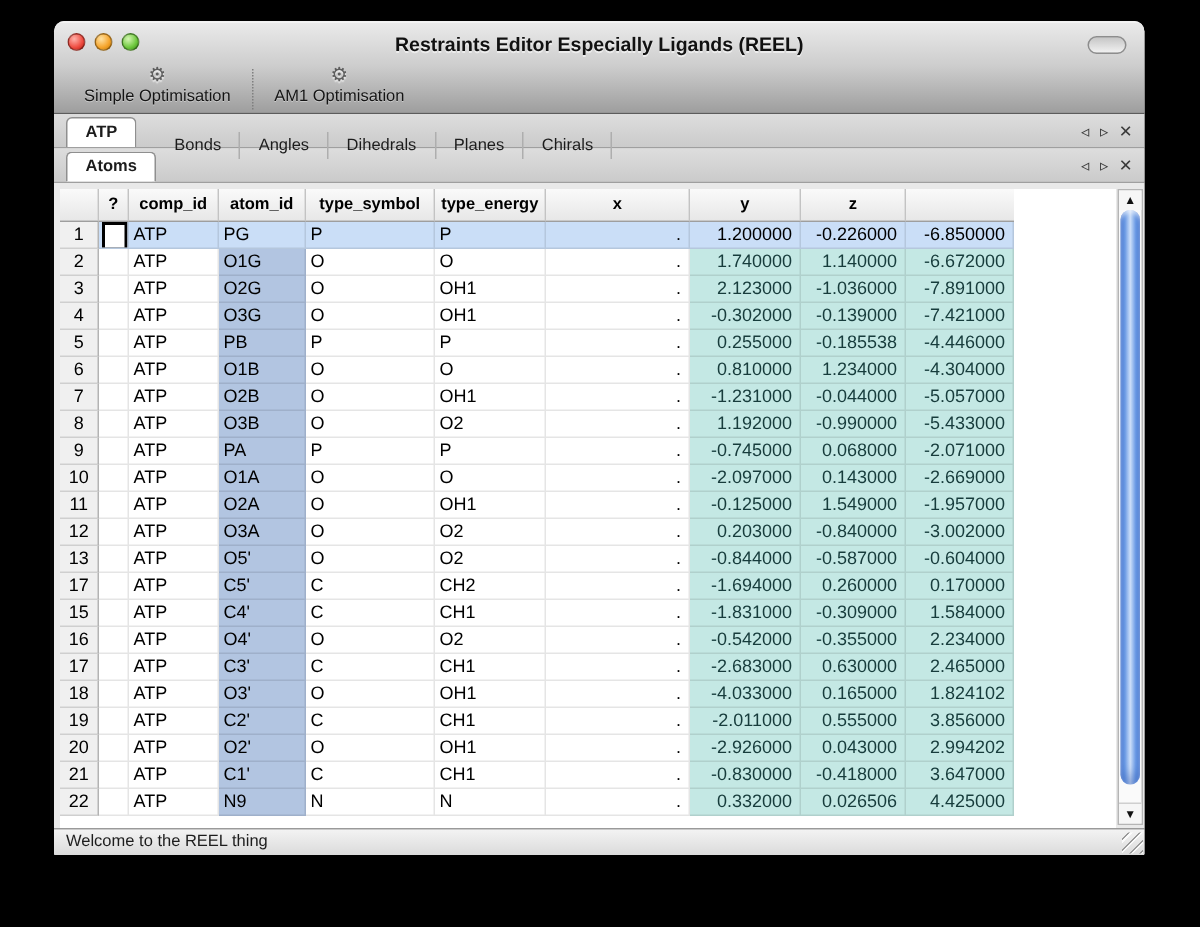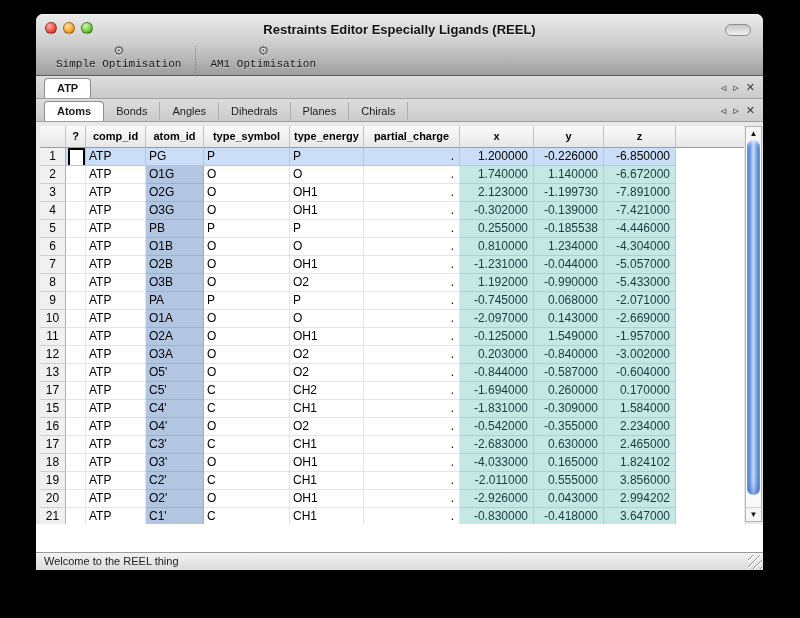--- a/index.html
+++ b/index.html
@@ -24,32 +24,32 @@
            border:1px solid #8d8d8d;background:linear-gradient(#c6c6c6,#f1f1f1);box-sizing:border-box;}
 
   
   .toolbar{height:32px;flex:0 0 32px;display:flex;align-items:stretch;
            background:linear-gradient(#cdcdcd,#9e9e9e);
            border-bottom:1px solid #5c5c5c;box-sizing:border-box;padding-left:8px;}
   .toolbtn{display:flex;flex-direction:column;align-items:center;justify-content:flex-start;
            padding:0 12px;cursor:default;}
   .gear{font-family:"DejaVu Sans",sans-serif;font-size:13px;line-height:14px;color:#5e5e5e;
         text-shadow:0 1px 1px rgba(255,255,255,.7);}
-  .toollabel{font-size:11px;line-height:13px;color:#141414;text-shadow:0 1px 0 rgba(255,255,255,.4);font-family:Liberation Mono, monospace;}
+  .toollabel{font-size:11px;line-height:13px;color:#141414;text-shadow:0 1px 0 rgba(255,255,255,.4);}
   .toolsep{width:0;border-left:1px dotted #7f7f7f;margin:2px 2px;}
 
   
   .tabbar{height:23px;flex:0 0 23px;display:flex;align-items:flex-end;
           background:linear-gradient(#dddddd,#cbcbcb);
           border-bottom:1px solid #9f9f9f;box-sizing:border-box;padding-left:8px;position:relative;}
   .tab{height:20px;line-height:19px;padding:0 12px;font-size:11px;color:#1c1c1c;
        box-sizing:border-box;}
   .tab.selected{background:#fff;border:1px solid #8f8f8f;border-bottom:none;
                 border-radius:4px 4px 0 0;font-weight:bold;}
-  .tab.plain{border-right:1px solid #aeaeae;margin-bottom:1px;height:18px;line-height:18px;}
+  .tab.plain{border-right:1px solid #aeaeae;margin-bottom:15px;height:18px;line-height:18px;}
   .tab.plain:last-of-type{border-right:1px solid #aeaeae;}
   .tabctrl{position:absolute;right:8px;top:0;height:22px;display:flex;align-items:center;gap:7px;
            font-size:11px;color:#3a3a3a;}
   .tabctrl span{cursor:default;}
 
   
   .content{position:relative;flex:1 1 auto;background:#e9e9e9;overflow:hidden;}
   .tablewrap{position:absolute;left:4px;top:4px;right:19px;bottom:0;background:#fff;overflow:hidden;}
   .trow{display:grid;grid-template-columns:26px 20px 60px 58px 86px 74px 96px 74px 70px 72px 1fr;}
   .thead{height:22px;}
@@ -80,21 +80,21 @@
           justify-content:center;font-size:8px;color:#111;background:#f6f6f6;}
   .sb-up{top:0;}
   .sb-down{bottom:0;border-top:1px solid #cFcFcF;}
   .sb-thumb{position:absolute;left:1px;right:1px;top:13px;bottom:26px;border-radius:8px;
             background:linear-gradient(90deg,#3f74d4 0%,#6fa0ea 22%,#d2e3fb 50%,#6fa0ea 78%,#3f74d4 100%);
             box-shadow:inset 0 2px 3px rgba(255,255,255,.6), inset 0 -6px 8px rgba(30,70,160,.35);}
 
   
   .statusbar{position:relative;height:18px;flex:0 0 18px;background:linear-gradient(#f3f3f3,#dbdbdb);
              border-top:1px solid #9a9a9a;box-sizing:border-box;font-size:11px;color:#1d1d1d;
-             line-height:16px;padding-left:8px;margin-top:28px;}
+             line-height:16px;padding-left:8px;}
   .grip{position:absolute;right:1px;bottom:1px;width:14px;height:14px;
         background:repeating-linear-gradient(135deg,transparent 0 3px,#9a9a9a 3px 4px,rgba(255,255,255,.8) 4px 5px);}
 </style>
 </head>
 <body>
 
 <div class="stage">
   <div class="window">
 
     <div class="titlebar">
@@ -144,21 +144,20 @@
 
     <div class="content">
       <div class="tablewrap">
         <div class="trow thead" id="thead">
             <div class="hcell"></div>
             <div class="hcell">?</div>
             <div class="hcell">comp_id</div>
             <div class="hcell">atom_id</div>
             <div class="hcell">type_symbol</div>
             <div class="hcell">type_energy</div>
-            <div class="hcell">partial_charge</div>
             <div class="hcell">x</div>
             <div class="hcell">y</div>
             <div class="hcell">z</div>
             <div class="hcell filler"></div>
           </div>
         <div class="tbody" id="tbody">
             <div class="trow sel">
               <div class="cell rownum">1</div>
               <div class="cell c-q">
                 <div class="focusbox"></div>
@@ -188,21 +187,21 @@
             </div>
             <div class="trow">
               <div class="cell rownum">3</div>
               <div class="cell c-q"></div>
               <div class="cell c-compid">ATP</div>
               <div class="cell c-atomid">O2G</div>
               <div class="cell c-type">O</div>
               <div class="cell c-energy">OH1</div>
               <div class="cell c-charge">.</div>
               <div class="cell c-xyz">2.123000</div>
-              <div class="cell c-xyz">-1.199730</div>
+              <div class="cell c-xyz">-1.036000</div>
               <div class="cell c-xyz">-7.891000</div>
               <div class="cell filler"></div>
             </div>
             <div class="trow">
               <div class="cell rownum">4</div>
               <div class="cell c-q"></div>
               <div class="cell c-compid">ATP</div>
               <div class="cell c-atomid">O3G</div>
               <div class="cell c-type">O</div>
               <div class="cell c-energy">OH1</div>

